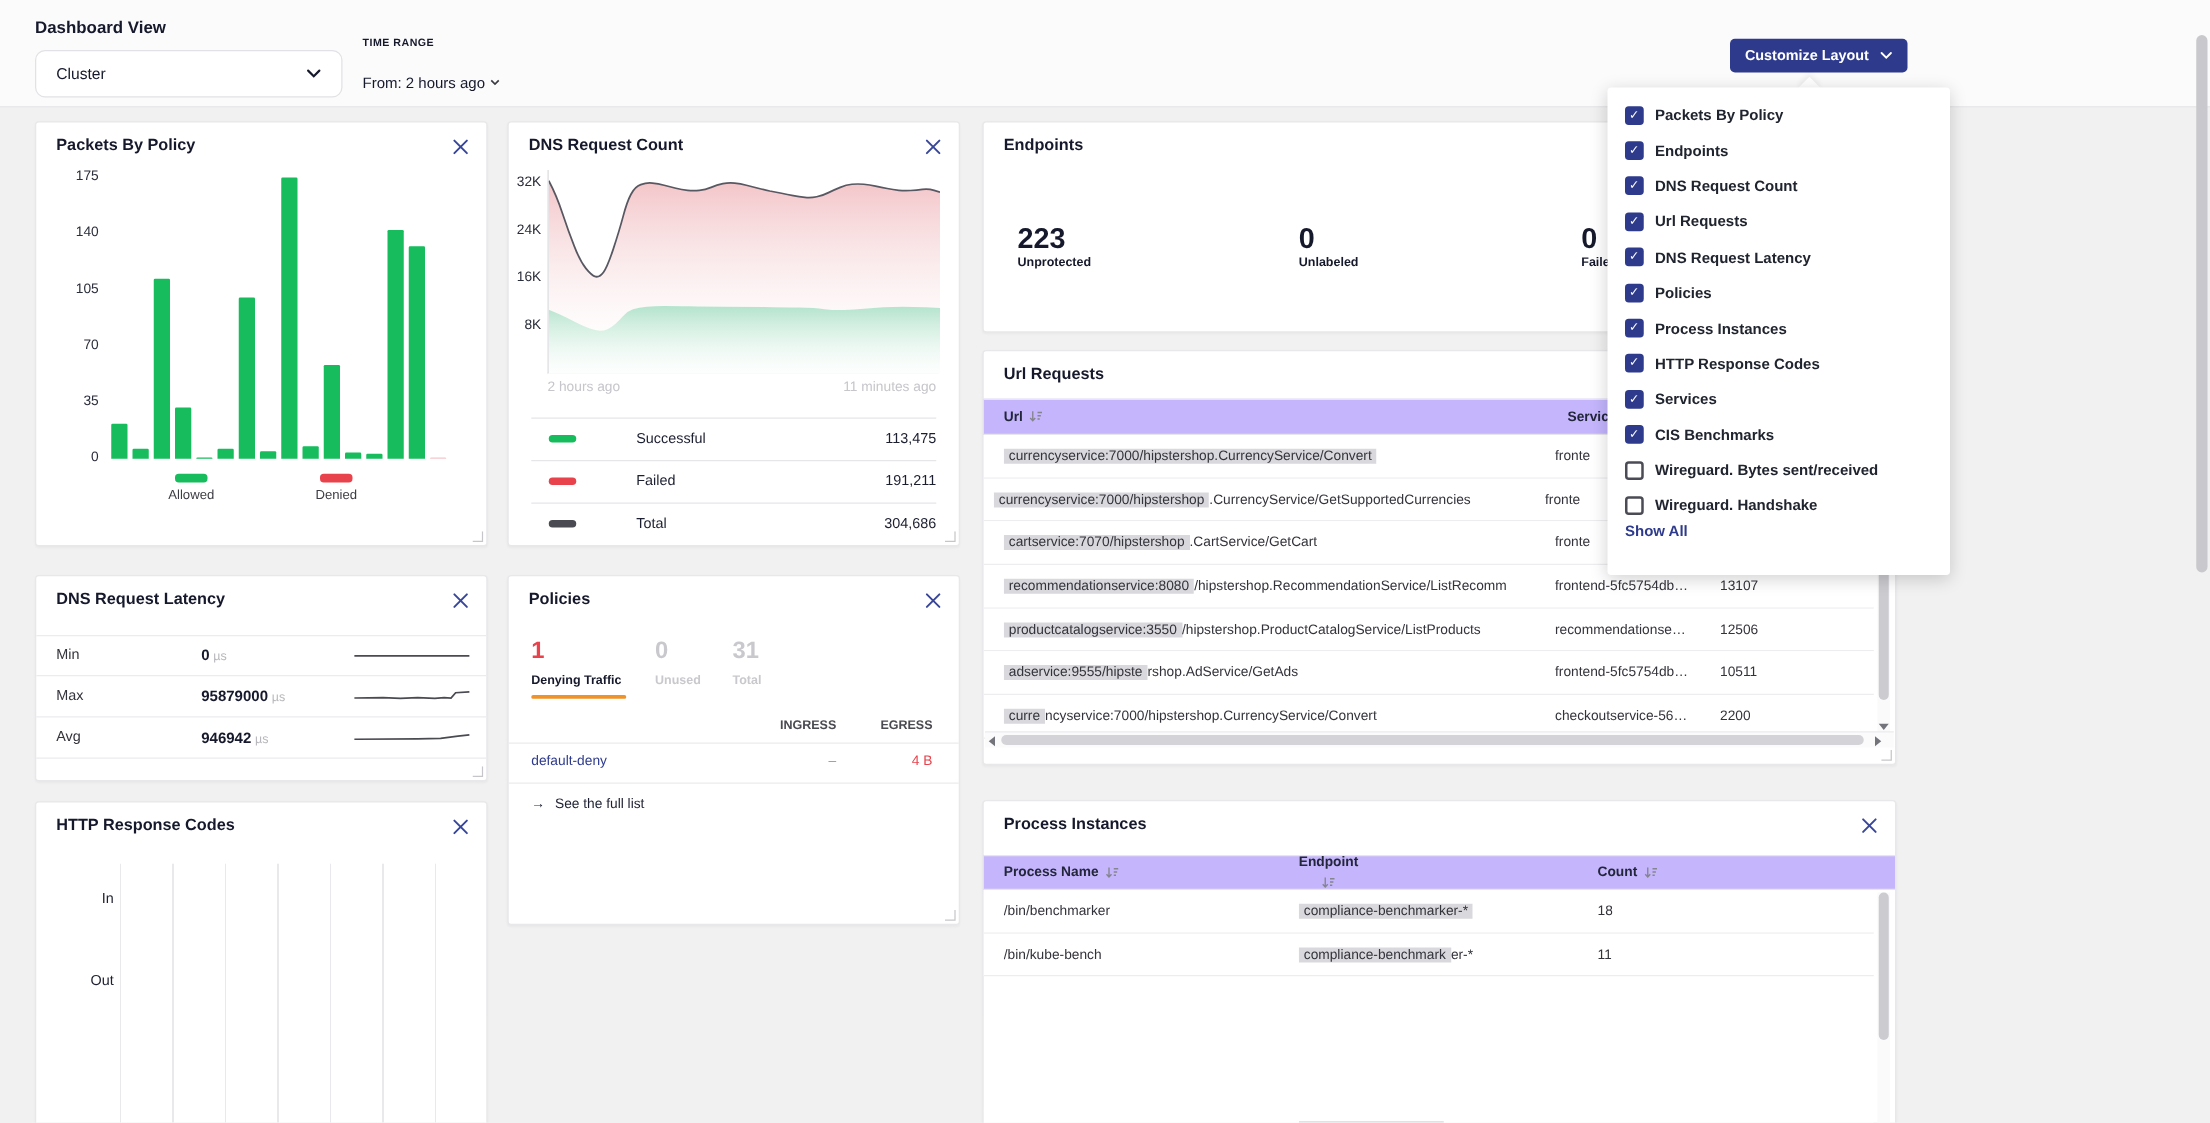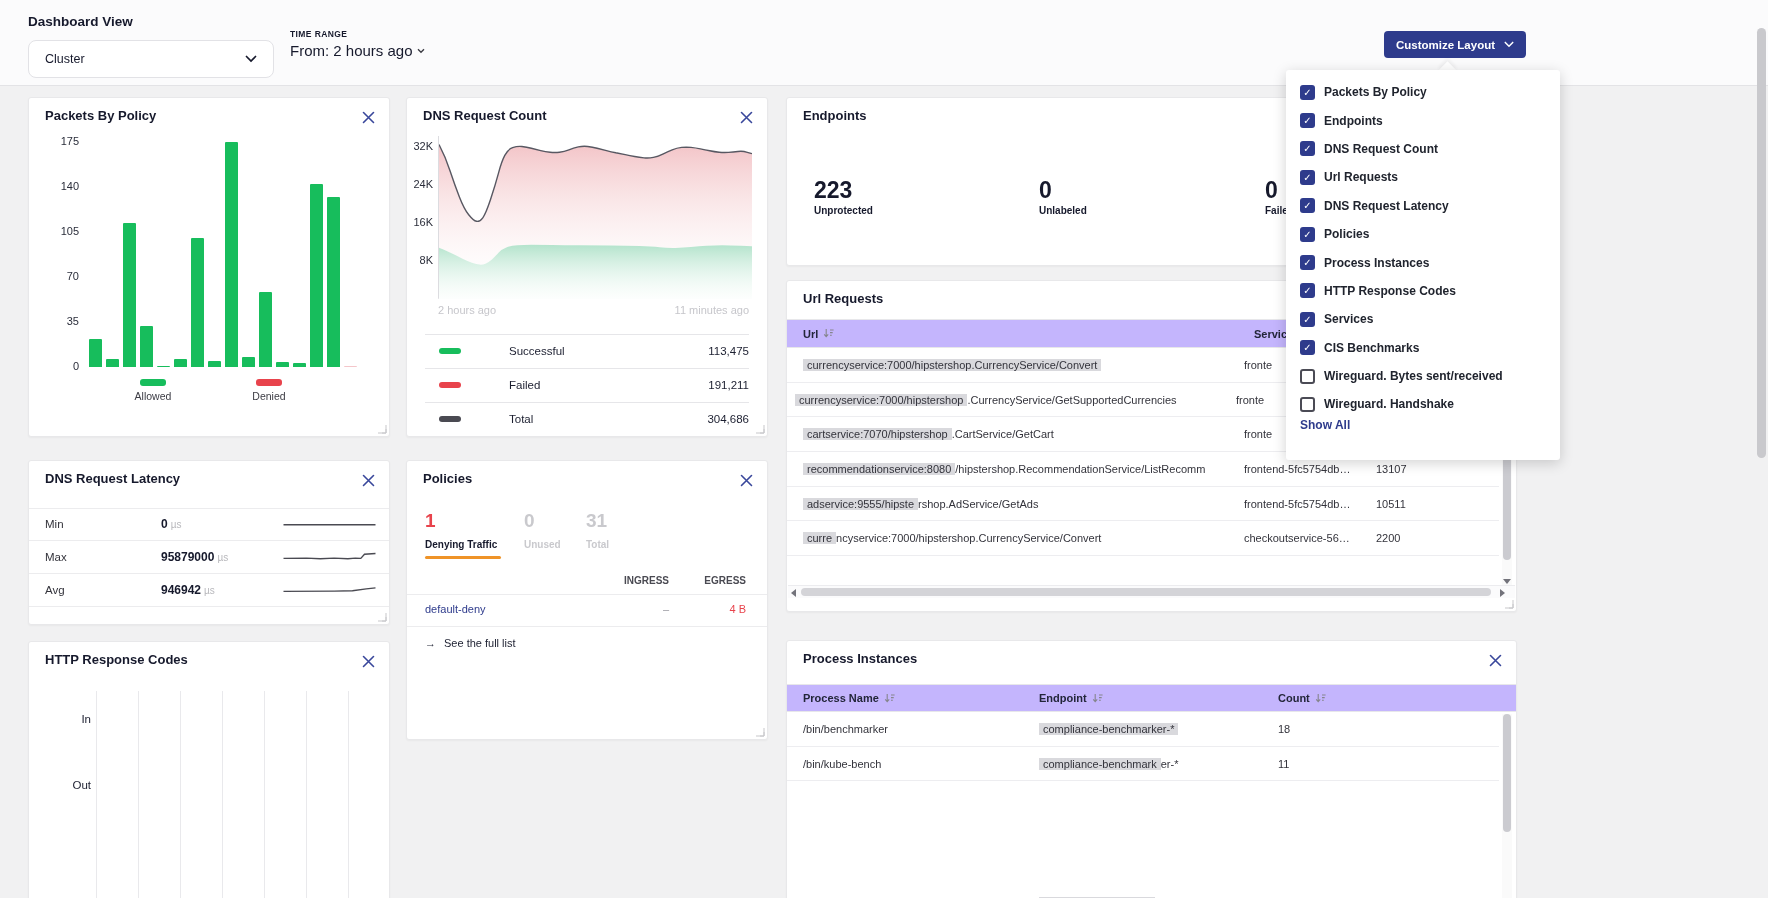--- a/index.html
+++ b/index.html
@@ -6,21 +6,21 @@
   html,body { width:1768px; height:898px; overflow:hidden; }
   body { font-family:"Liberation Sans","DejaVu Sans",sans-serif; background:#f1f1f2; color:#16192c; }
   .viewport { position:relative; width:1768px; height:898px; overflow:hidden; }
 
   
   .topbar { position:absolute; left:0; top:0; width:1768px; height:86px; background:#fbfbfc; border-bottom:1px solid #e3e3e6; }
   .page-title { position:absolute; left:28px; top:14px; font-size:13.5px; font-weight:700; }
   .view-select { position:absolute; left:28px; top:40px; width:246px; height:38px; background:#fff; border:1px solid #e2e2e6; border-radius:8px; display:flex; align-items:center; justify-content:space-between; padding:0 16px; font-size:12.5px; cursor:pointer; }
   .time-range { position:absolute; left:290px; top:29px; }
   .time-range .tr-label { font-size:8.5px; font-weight:700; letter-spacing:.4px; }
-  .time-range .tr-value { font-size:15px; margin-top:3px; display:flex; align-items:center; gap:4px; cursor:pointer; }
+  .time-range .tr-value { font-size:12px; margin-top:20px; display:flex; align-items:center; gap:4px; cursor:pointer; }
   .customize-btn { position:absolute; left:1384px; top:31px; width:142px; height:27px; background:#2e3b8c; border:none; border-radius:4px; color:#fff; font-size:11.5px; font-weight:600; display:flex; align-items:center; justify-content:center; gap:9px; cursor:pointer; font-family:inherit; }
 
   
   .card { position:absolute; background:#fff; border:1px solid #e8e8ea; border-radius:3px; box-shadow:0 1px 2px rgba(0,0,0,.04); }
   .card-title { position:absolute; left:16px; top:10px; font-size:13px; font-weight:700; }
   .close-btn { position:absolute; right:12px; top:10px; width:18px; height:18px; background:none; border:none; cursor:pointer; display:flex; align-items:center; justify-content:center; }
   .resize-corner { position:absolute; right:2px; bottom:2px; width:9px; height:9px; opacity:.8; }
 
   
   .ytick { position:absolute; width:30px; text-align:right; font-size:11px; color:#2a2d3a; }
@@ -285,20 +285,25 @@
           <div class="tcell" style="margin-left: 16px; width: 441px;"><span class="hl">cartservice:7070/hipstershop</span>.CartService/GetCart</div>
           <div class="tcell" style="width: 132px;">fronte</div>
           <div class="tcell"></div>
         </div>
         <div class="trow">
           <div class="tcell" style="margin-left: 16px; width: 441px;"><span class="hl">recommendationservice:8080</span>/hipstershop.RecommendationService/ListRecomm</div>
           <div class="tcell" style="width: 132px;">frontend-5fc5754db…</div>
           <div class="tcell">13107</div>
         </div>
         <div class="trow">
+          <div class="tcell" style="margin-left: 16px; width: 441px;"><span class="hl">productcatalogservice:3550</span>/hipstershop.ProductCatalogService/ListProducts</div>
+          <div class="tcell" style="width: 132px;">recommendationse…</div>
+          <div class="tcell">12506</div>
+        </div>
+        <div class="trow">
           <div class="tcell" style="margin-left: 16px; width: 441px;"><span class="hl">adservice:9555/hipste</span>rshop.AdService/GetAds</div>
           <div class="tcell" style="width: 132px;">frontend-5fc5754db…</div>
           <div class="tcell">10511</div>
         </div>
         <div class="trow">
           <div class="tcell" style="margin-left: 16px; width: 441px;"><span class="hl">curre</span>ncyservice:7000/hipstershop.CurrencyService/Convert</div>
           <div class="tcell" style="width: 132px;">checkoutservice-56…</div>
           <div class="tcell">2200</div>
         </div>
       </div>
@@ -408,21 +413,21 @@
         </svg>
       </button>
     <div class="thead" style="top:43px;height:28px;">
       <div class="th" style="margin-left:16px;">
         <span>Process Name</span>
         <svg width="11" height="11" viewBox="0 0 11 11">
             <path d="M3.2 1v7.4M1.2 6.4l2 2.2 2-2.2" fill="none" stroke="#85858d" stroke-width="1.1"></path>
             <path d="M7 2h3.6M7 4.6h2.7M7 7.2h1.8" stroke="#85858d" stroke-width="1.1"></path>
           </svg>
       </div>
-      <div class="th" style="position:absolute;left:252px;">
+      <div class="th" style="position:absolute;left:252px;flex-direction:column;">
         <span>Endpoint</span>
         <svg width="11" height="11" viewBox="0 0 11 11">
             <path d="M3.2 1v7.4M1.2 6.4l2 2.2 2-2.2" fill="none" stroke="#85858d" stroke-width="1.1"></path>
             <path d="M7 2h3.6M7 4.6h2.7M7 7.2h1.8" stroke="#85858d" stroke-width="1.1"></path>
           </svg>
       </div>
       <div class="th" style="position:absolute;left:491px;">
         <span>Count</span>
         <svg width="11" height="11" viewBox="0 0 11 11">
             <path d="M3.2 1v7.4M1.2 6.4l2 2.2 2-2.2" fill="none" stroke="#85858d" stroke-width="1.1"></path>

